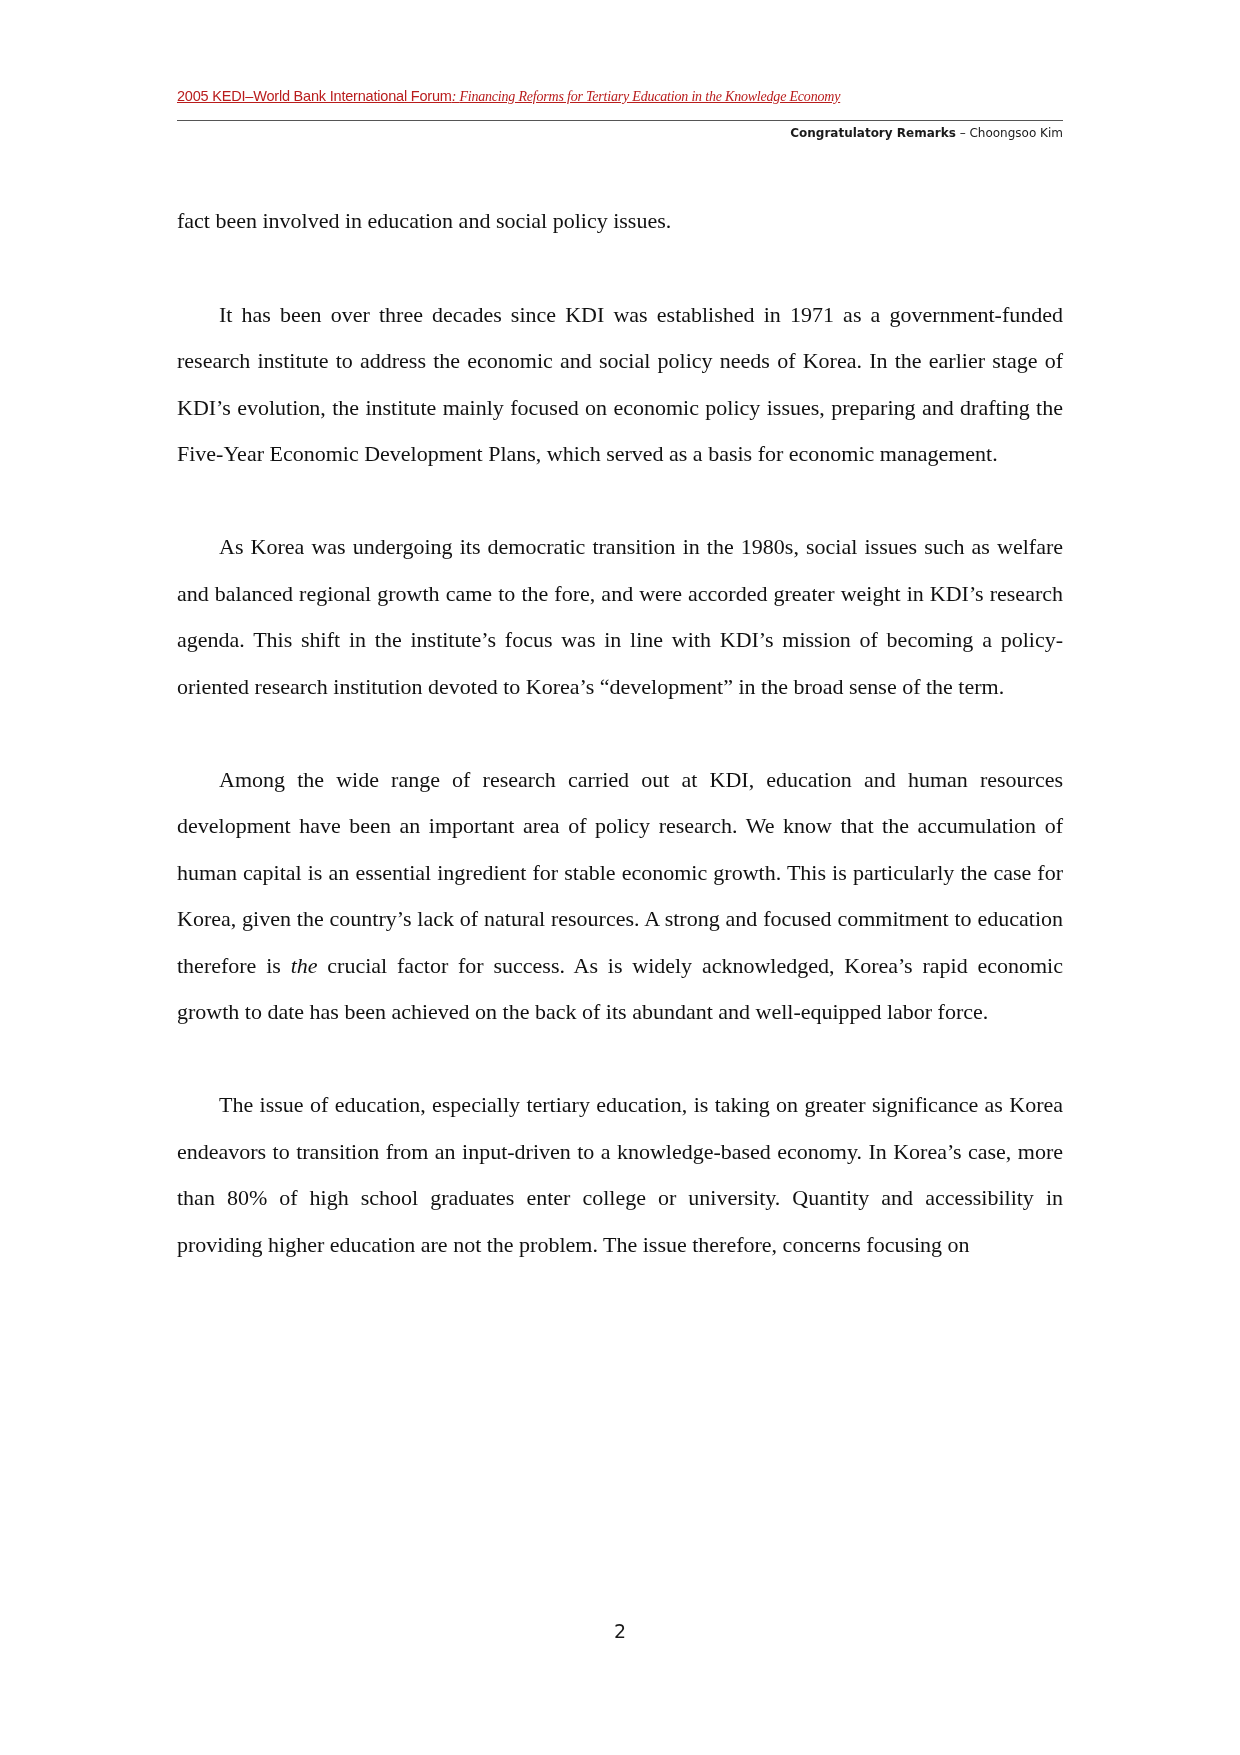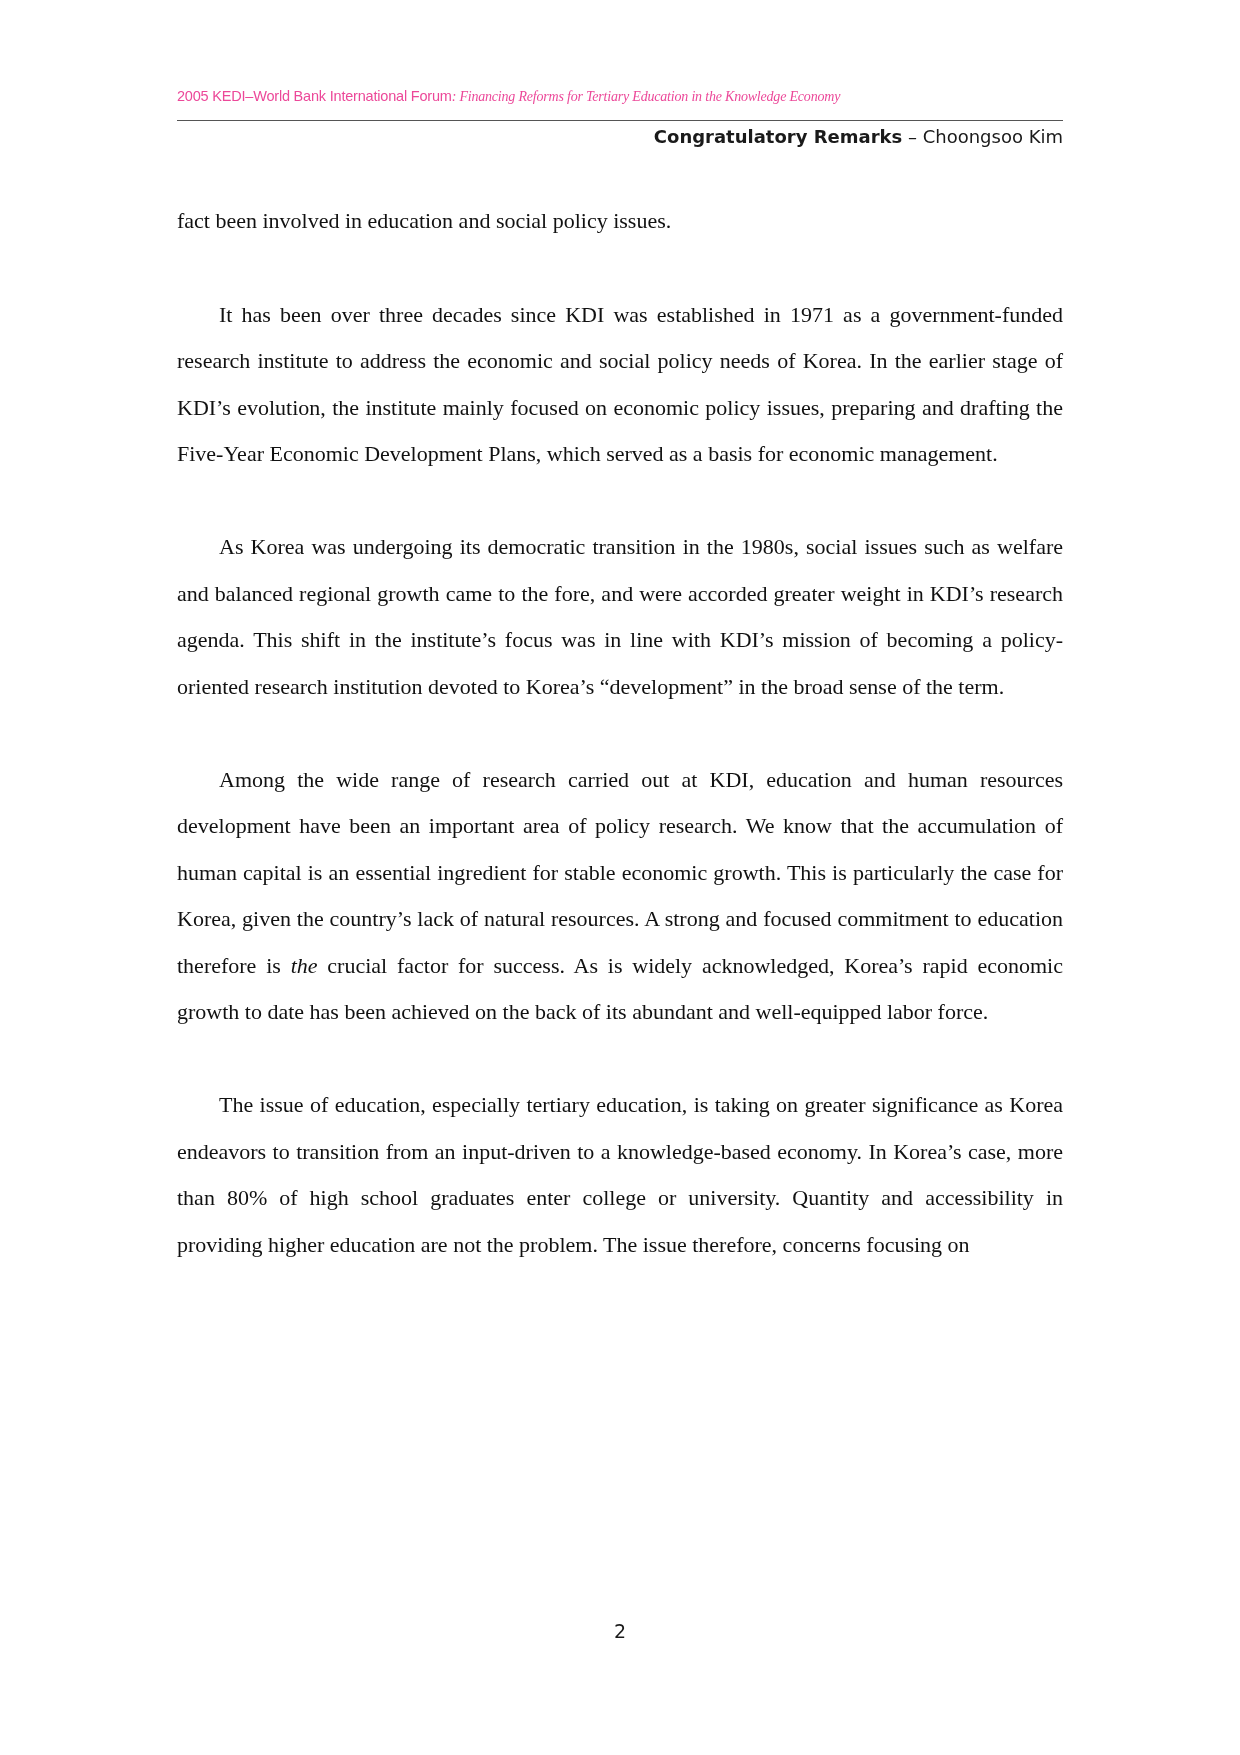--- a/index.html
+++ b/index.html
@@ -13,43 +13,44 @@
       position: relative;
       overflow: hidden;
       color: #1a1a1a;
     }
     .header-top {
       position: absolute;
       left: 177px;
       top: 88px;
       font-family: "Liberation Sans", sans-serif;
       font-size: 14.5px;
-      color: #ec4899;
+      color: #b91c1c;
       white-space: nowrap;
       letter-spacing: -0.2px;
+      text-decoration: underline;
     }
     .header-top .forum-subtitle {
       font-family: "Liberation Serif", serif;
       font-style: italic;
       font-size: 14px;
     }
     .header-rule {
       position: absolute;
       left: 177px;
       top: 120px;
       width: 886px;
       height: 0;
       border-top: 1px solid #555555;
     }
     .header-right {
       position: absolute;
       right: 177px;
       top: 126px;
       font-family: "DejaVu Sans", sans-serif;
-      font-size: 18px;
+      font-size: 12px;
       color: #1a1a1a;
       white-space: nowrap;
     }
     .header-right .remarks-title {
       font-weight: bold;
     }
     .content {
       position: absolute;
       left: 177px;
       top: 198px;

